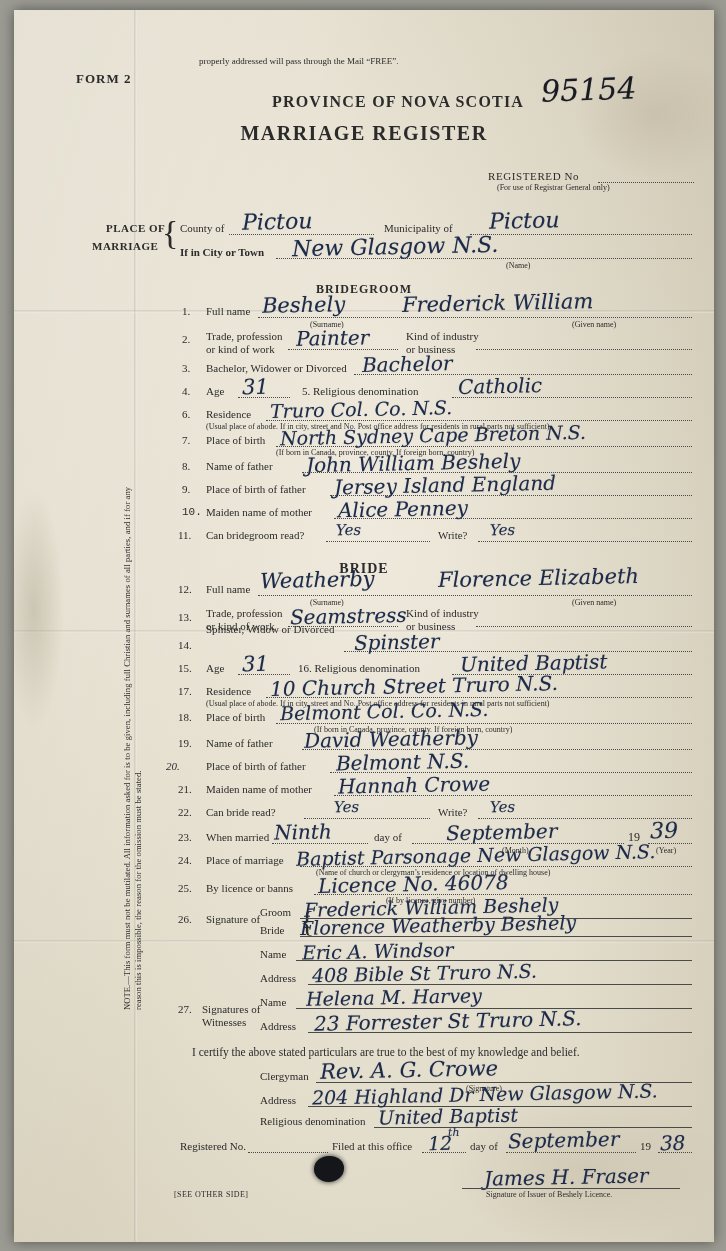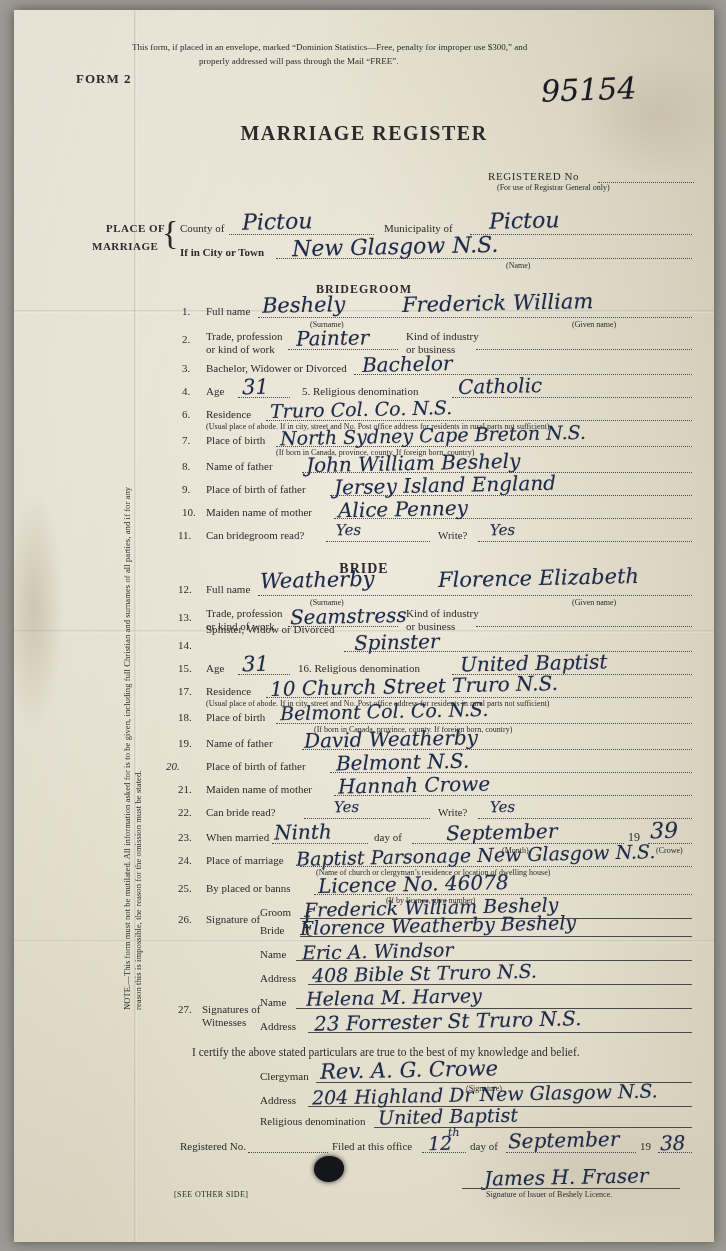--- a/index.html
+++ b/index.html
@@ -72,25 +72,25 @@
 
   <div class="fold v1"></div>
   <div class="fold h1"></div>
   <div class="fold h2"></div>
   <div class="fold h3"></div>
   <div class="stain s1"></div>
   <div class="stain s2"></div>
   <div class="stain s3"></div>
   <div class="inkblot"></div>
 
-  <div class="p sm" style="left:118px;top:32px;">This form, if placed in an envelope, marked “Dominion Statistics—Free, penalty for improper use $300,” and</div>
   <div class="p sm" style="left:185px;top:46px;">properly addressed will pass through the Mail “FREE”.</div>
 
   <div class="p b" style="left:62px;top:62px;font-size:13px;letter-spacing:1px;">FORM 2</div>
 
+  <div class="p b" style="left:258px;top:83px;font-size:16px;letter-spacing:1.2px;">PROVINCE OF NOVA SCOTIA</div>
   <div class="hw big blk" style="left:527px;top:62px;font-size:30px;transform:rotate(-2deg);">95154</div>
 
   <div id="title" style="top:112px;">
     <span class="p b" style="position:relative;font-size:20px;letter-spacing:1.5px;">MARRIAGE REGISTER</span>
   </div>
 
   <div class="p" style="left:474px;top:160px;font-size:11px;letter-spacing:.6px;">REGISTERED No</div>
   <div class="p xs" style="left:483px;top:173px;">(For use of Registrar General only)</div>
   <div class="dotline" style="left:584px;top:172px;width:96px;"></div>
 
@@ -159,21 +159,21 @@
   <div class="p" style="left:168px;top:450px;">8.</div>
   <div class="p" style="left:192px;top:450px;">Name of father</div>
   <div class="dotline" style="left:288px;top:462px;width:390px;"></div>
   <div class="hw" style="left:292px;top:441px;font-size:20px;">John William Beshely</div>
 
   <div class="p" style="left:168px;top:473px;">9.</div>
   <div class="p" style="left:192px;top:473px;">Place of birth of father</div>
   <div class="dotline" style="left:316px;top:485px;width:362px;"></div>
   <div class="hw" style="left:320px;top:463px;font-size:20px;">Jersey Island England</div>
 
-  <div class="p" style="left:168px;top:496px;">10.</div>
+  <div class="p" style="left:168px;top:496px;font-family:Liberation Mono, monospace;">10.</div>
   <div class="p" style="left:192px;top:496px;">Maiden name of mother</div>
   <div class="dotline" style="left:320px;top:508px;width:358px;"></div>
   <div class="hw" style="left:324px;top:487px;font-size:20px;">Alice Penney</div>
 
   <div class="p" style="left:164px;top:519px;">11.</div>
   <div class="p" style="left:192px;top:519px;">Can bridegroom read?</div>
   <div class="dotline" style="left:312px;top:531px;width:104px;"></div>
   <div class="hw s" style="left:322px;top:511px;">Yes</div>
   <div class="p" style="left:424px;top:519px;">Write?</div>
   <div class="dotline" style="left:464px;top:531px;width:214px;"></div>
@@ -250,30 +250,30 @@
   <div class="p" style="left:192px;top:821px;">When married</div>
   <div class="dotline" style="left:258px;top:833px;width:96px;"></div>
   <div class="hw" style="left:260px;top:810px;font-size:20px;">Ninth</div>
   <div class="p" style="left:360px;top:821px;">day of</div>
   <div class="dotline" style="left:398px;top:833px;width:212px;"></div>
   <div class="hw" style="left:432px;top:810px;font-size:20px;">September</div>
   <div class="p xs" style="left:488px;top:836px;">(Month)</div>
   <div class="p" style="left:614px;top:821px;font-size:12px;">19</div>
   <div class="dotline" style="left:634px;top:833px;width:44px;"></div>
   <div class="hw" style="left:636px;top:808px;font-size:22px;">39</div>
-  <div class="p xs" style="left:642px;top:836px;">(Crowe)</div>
+  <div class="p xs" style="left:642px;top:836px;">(Year)</div>
 
   <div class="p" style="left:164px;top:844px;">24.</div>
   <div class="p" style="left:192px;top:844px;">Place of marriage</div>
   <div class="dotline" style="left:286px;top:856px;width:392px;"></div>
   <div class="hw" style="left:282px;top:834px;font-size:19px;">Baptist Parsonage New Glasgow N.S.</div>
   <div class="p xs" style="left:302px;top:858px;">(Name of church or clergyman’s residence or location of dwelling house)</div>
 
   <div class="p" style="left:164px;top:872px;">25.</div>
-  <div class="p" style="left:192px;top:872px;">By placed or banns</div>
+  <div class="p" style="left:192px;top:872px;">By licence or banns</div>
   <div class="dotline" style="left:300px;top:884px;width:378px;"></div>
   <div class="hw" style="left:304px;top:862px;font-size:20px;">Licence No. 46078</div>
   <div class="p xs" style="left:372px;top:886px;">(If by licence, give number)</div>
 
   <div class="p" style="left:164px;top:903px;">26.</div>
   <div class="p" style="left:192px;top:903px;">Signature of</div>
   <div class="p" style="left:286px;top:896px;font-size:30px;line-height:30px;">{</div>
   <div class="p" style="left:246px;top:896px;">Groom</div>
   <div class="line" style="left:286px;top:908px;width:392px;"></div>
   <div class="hw" style="left:290px;top:886px;font-size:19px;">Frederick William Beshely</div>

